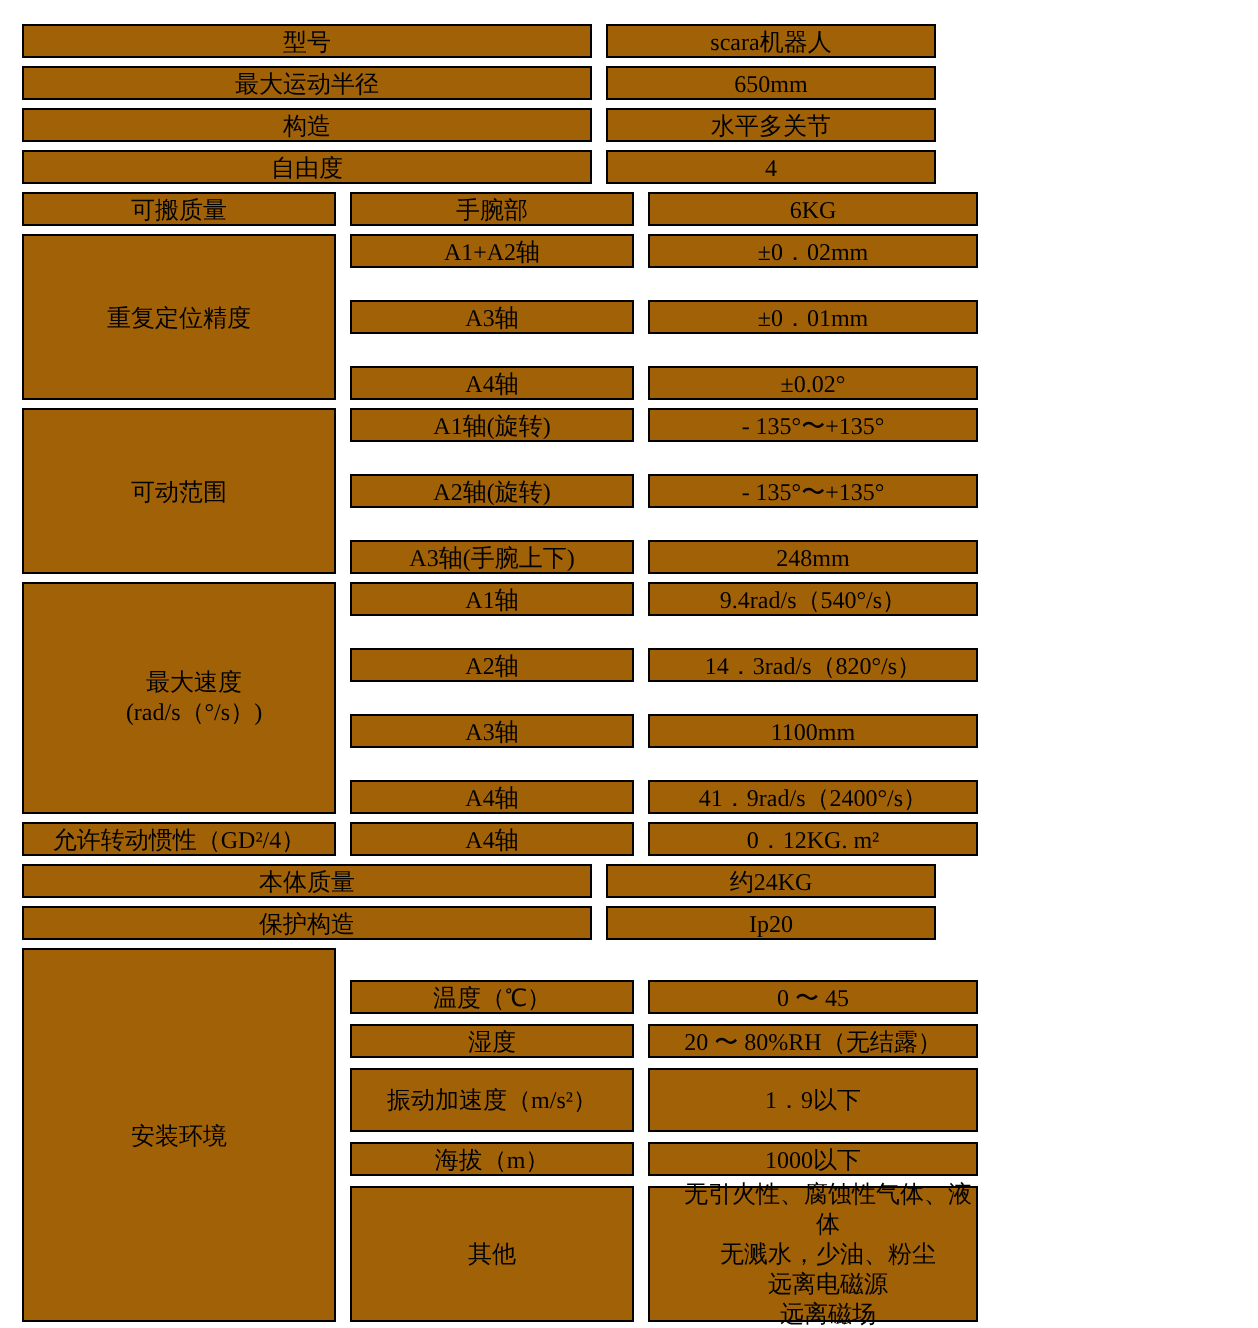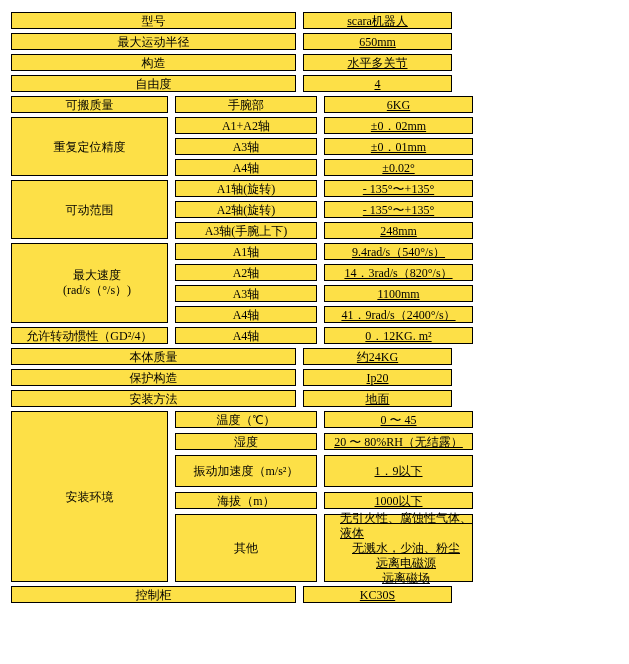--- a/index.html
+++ b/index.html
@@ -9,32 +9,32 @@
     padding:12px 0 0 11px;
     font-family:"Liberation Serif", serif;
     font-size:12px;
   }
   .band{display:flex;gap:7px;margin-bottom:4px;align-items:stretch;}
   .cell{
     border:1.5px solid #000;
     box-sizing:border-box;
     display:flex;flex-direction:column;
     align-items:center;justify-content:center;
-    text-align:left;line-height:14px;
-    background:#fde047;
+    text-align:center;line-height:14px;
+    background:#a16207;
   }
   .w-full{width:285px;}
   .w-left{width:157px;}
   .w-mid{width:142px;}
-  .w-val{width:149px;text-decoration:underline;}
+  .w-val{width:165px;}
   .h-std{height:17px;}
   .h-tall{height:32px;}
   .h-xtall{height:68px;}
-  .rows{display:flex;flex-direction:column;gap:4px;flex:0 0 auto;}
-  .rows.env{gap:5px;}
+  .rows{display:flex;flex-direction:column;gap:16px;flex:0 0 auto;}
+  .rows.env{gap:5px;margin-top:16px;}
   .subrow{display:flex;gap:7px;}
   .lh15{line-height:15px;padding-left:15px;}
 </style>
 </head>
 <body>
 
 <div>
 
   <div class="band">
     <div class="cell w-full h-std">型号</div>
@@ -132,24 +132,20 @@
   <div class="band">
     <div class="cell w-full h-std">本体质量</div>
     <div class="cell w-val h-std">约24KG</div>
   </div>
 
   <div class="band">
     <div class="cell w-full h-std">保护构造</div>
     <div class="cell w-val h-std">Ip20</div>
   </div>
 
-  <div class="band">
-    <div class="cell w-full h-std">安装方法</div>
-    <div class="cell w-val h-std">地面</div>
-  </div>
 
   <div class="band">
     <div class="cell w-left">安装环境</div>
     <div class="rows env">
       <div class="subrow">
         <div class="cell w-mid h-std">温度（℃）</div>
         <div class="cell w-val h-std">0 〜 45</div>
       </div>
       <div class="subrow">
         <div class="cell w-mid h-std">湿度</div>

